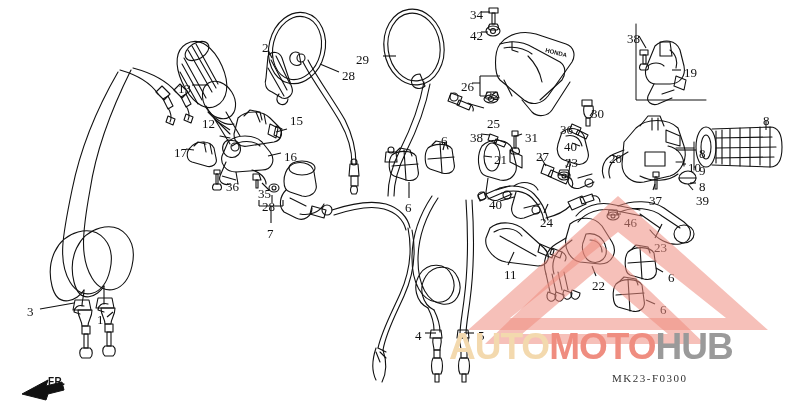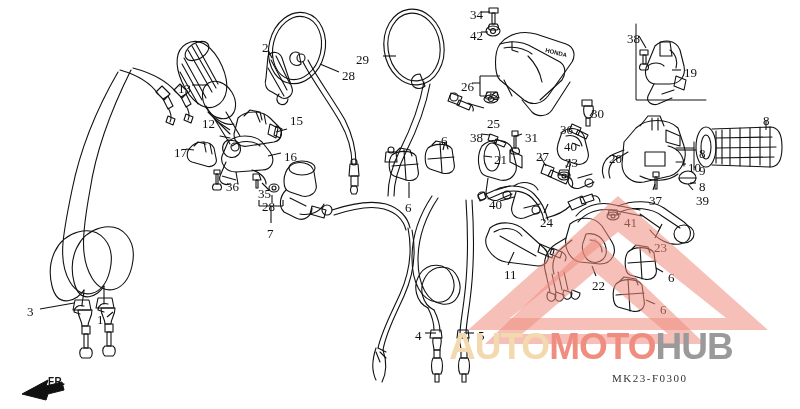--- a/index.html
+++ b/index.html
@@ -430,21 +430,21 @@
       <div class="callout" style="left: 565px; top: 156px;">33</div>
       <div class="callout" style="left: 470px; top: 8px;">34</div>
       <div class="callout" style="left: 258px; top: 187px;">35</div>
       <div class="callout" style="left: 226px; top: 180px;">36</div>
       <div class="callout" style="left: 560px; top: 123px;">36</div>
       <div class="callout" style="left: 649px; top: 194px;">37</div>
       <div class="callout" style="left: 627px; top: 32px;">38</div>
       <div class="callout" style="left: 470px; top: 131px;">38</div>
       <div class="callout" style="left: 696px; top: 194px;">39</div>
       <div class="callout" style="left: 489px; top: 198px;">40</div>
-      <div class="callout" style="left: 624px; top: 216px;">41</div>
+      <div class="callout" style="left: 624px; top: 216px;">46</div>
       <div class="callout" style="left: 470px; top: 29px;">42</div>
       <div class="callout" style="left: 262px; top: 200px;">28</div>
     </div>
 
   <div id="watermark">
     <svg viewBox="0 0 800 409" style="position:absolute;inset:0;">
       <path id="wm-tri" d="M618 196 L 768 330 L 468 330 Z
                M618 232 L 726 318 L 510 318 Z" fill-rule="evenodd" fill="#ef8d80" opacity="0.55"></path>
       <path id="wm-tri2" d="M595 238 L 705 344 L 485 344 Z
                M595 272 L 668 334 L 522 334 Z" fill-rule="evenodd" fill="#ef8d80" opacity="0.55"></path>

